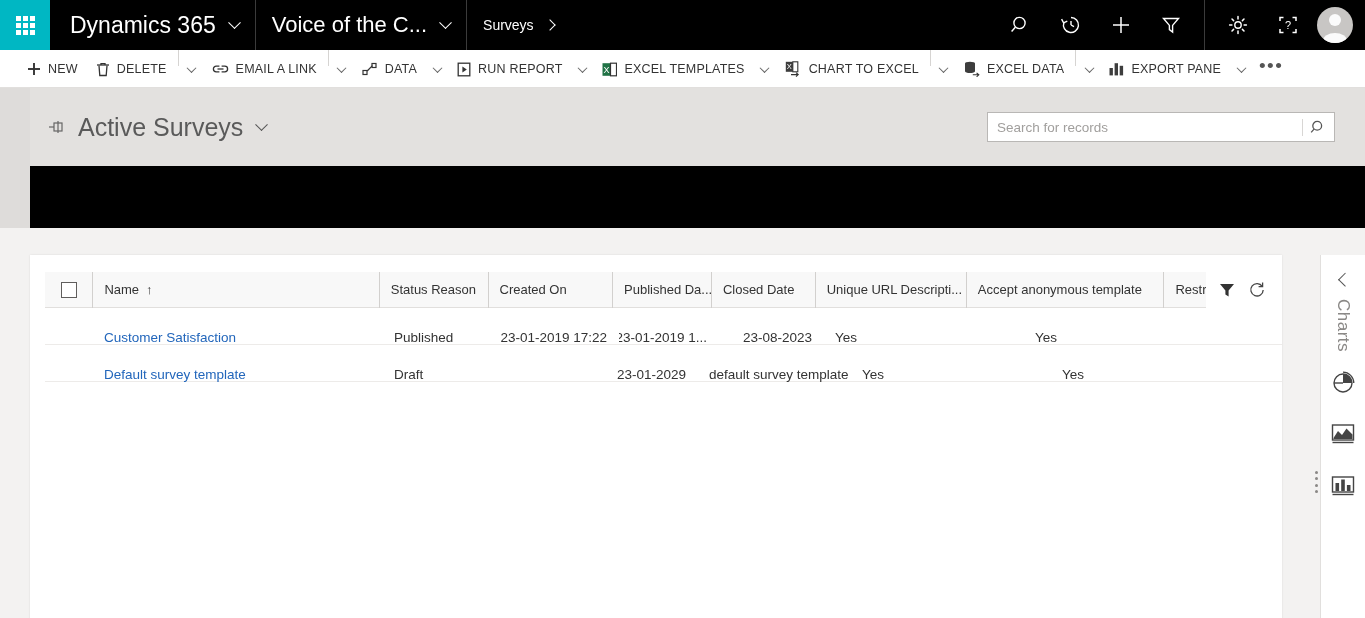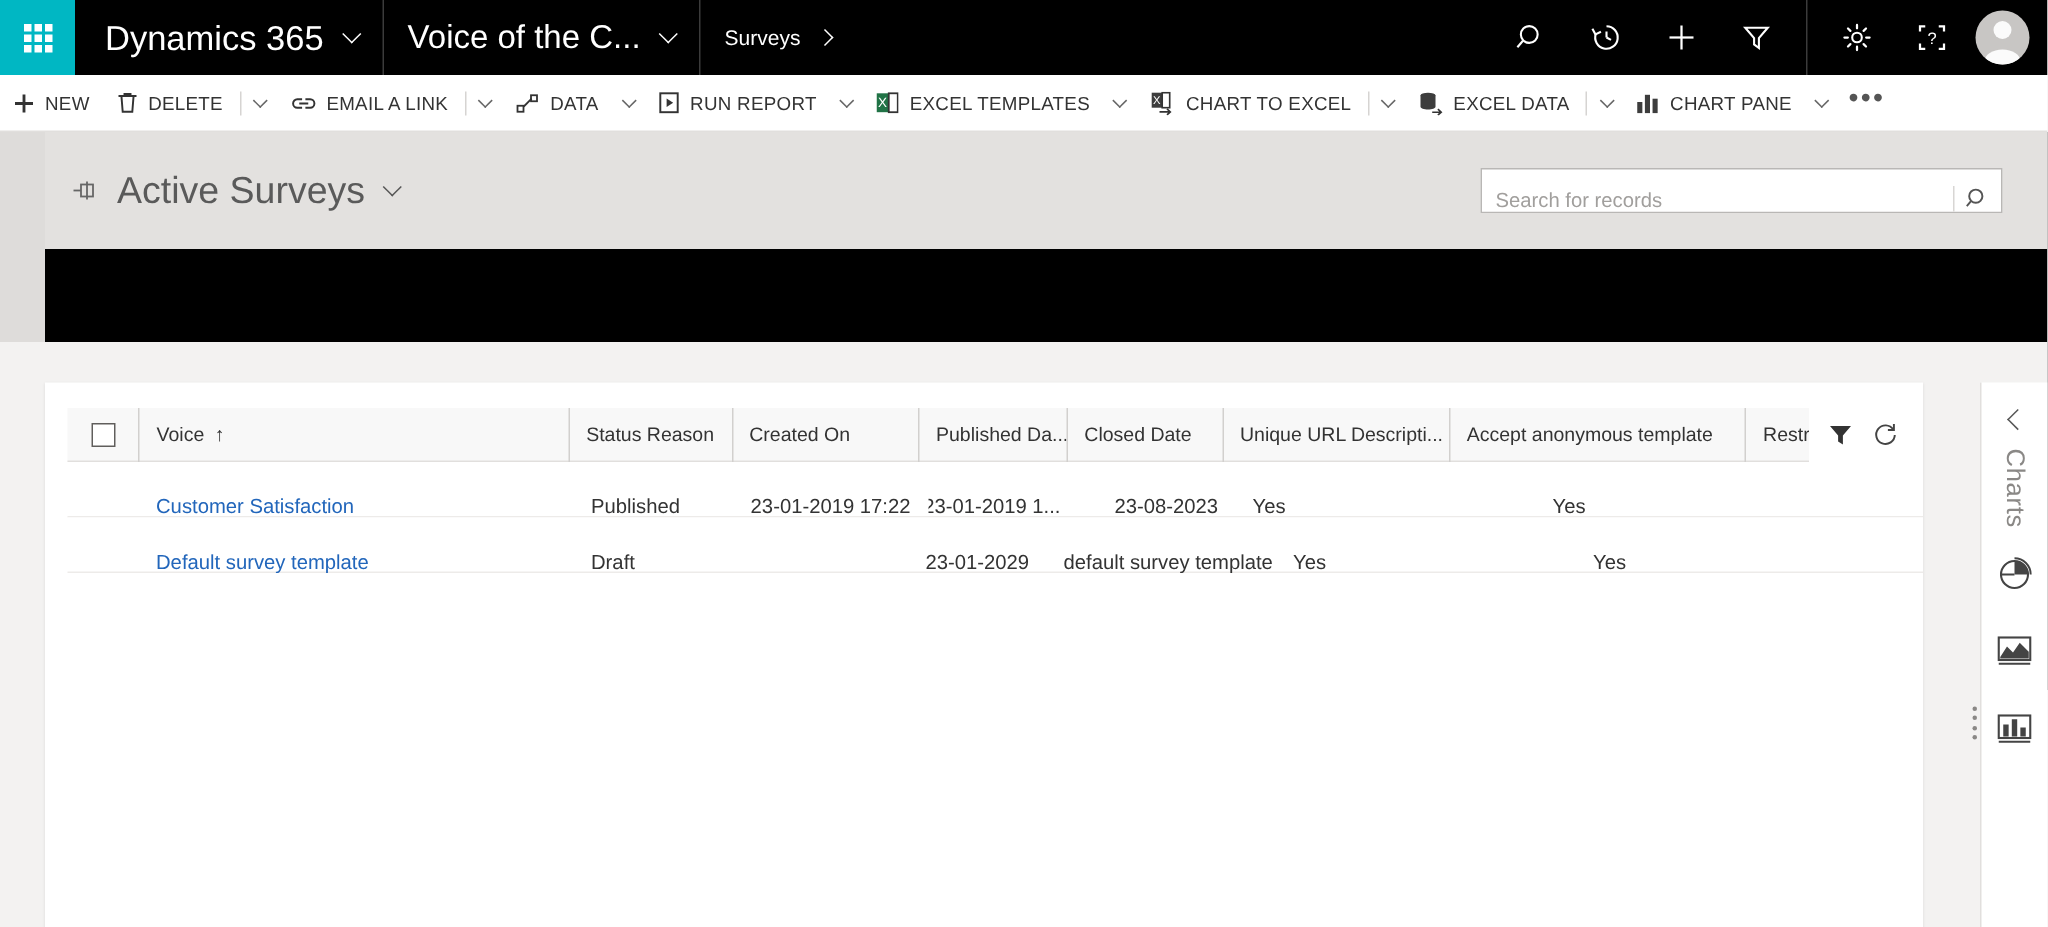--- a/index.html
+++ b/index.html
@@ -66,23 +66,23 @@
   }
   .avatar::after {
     content: ""; position: absolute; bottom: -6px; left: 50%;
     transform: translateX(-50%); width: 24px; height: 16px;
     border-radius: 50% 50% 0 0; background: #fbfbfb;
   }
 
   
   .cmdbar {
     height: 38px; background: #ffffff;
-    display: flex; align-items: center;
+    display: flex; align-items: flex-start;
     border-bottom: 1px solid #e1dfdd;
-    font-size: 0;
+    padding-left: 18px; font-size: 0;
   }
   .cmd {
     display: flex; align-items: center; height: 38px;
     padding: 0 9px; cursor: pointer; color: #333333;
     font-size: 12.5px; letter-spacing: .2px; white-space: nowrap;
   }
   .cmd .glyph { margin-right: 7px; display: flex; align-items: center; }
   .cmd-caret {
     display: flex; align-items: center; justify-content: center;
     width: 22px; height: 38px; cursor: pointer;
@@ -122,21 +122,21 @@
   .view-title {
     font-size: 25px; color: #5a5a5a; font-weight: 400; line-height: 1;
   }
   .view-caret {
     margin-left: 14px; width: 9px; height: 9px;
     border-right: 1.6px solid #555; border-bottom: 1.6px solid #555;
     transform: rotate(45deg) translate(-2px,-2px); cursor: pointer;
   }
   .hdr-spacer { flex: 1; }
   .searchbox {
-    display: flex; align-items: flex-end; height: 30px;
+    display: flex; align-items: center; height: 30px;
     border: 1px solid #b9b7b5; background: #fff; width: 348px;
   }
   .searchbox input {
     flex: 1; border: none; outline: none; padding: 0 9px;
     font-size: 13.5px; font-family: "Liberation Sans", sans-serif;
     color: #323130; background: #fff;
   }
   .searchbox input::placeholder { color: #a19f9d; }
   .search-btn {
     width: 32px; display: flex; align-items: center; justify-content: center;
@@ -411,21 +411,21 @@
   <div class="cmd-caret"></div>
 
   <div class="cmd">
     <span class="glyph">
       <svg width="15" height="14" viewBox="0 0 15 14">
         <rect x="0.5" y="6" width="3.4" height="7.4" fill="#3d3d3d"></rect>
         <rect x="5.6" y="1.2" width="3.4" height="12.2" fill="#3d3d3d"></rect>
         <rect x="10.7" y="3.8" width="3.4" height="9.6" fill="#3d3d3d"></rect>
       </svg>
     </span>
-    <span>CHART PANE</span>
+    <span>EXPORT PANE</span>
   </div>
   <div class="cmd-caret"></div>
 
   <div class="ellip">•••</div>
 </div>
 
 <div class="page">
   <div class="page-top-bg"></div>
   <div class="page-lower-bg"></div>
   <div class="page-left-strip"></div>
@@ -455,21 +455,21 @@
   </div>
 
   <div class="grid-card">
     <div class="grid-inner">
 
       <div class="ghead">
         <div class="gh-check">
           <span class="chkbox"></span>
         </div>
         <div class="gh-cell" style="width:290px">
-          <span>Voice</span>
+          <span>Name</span>
           <span class="sort-arrow">↑</span>
         </div>
         <div class="gh-cell" style="width:110px">
           <span>Status Reason</span>
         </div>
         <div class="gh-cell" style="width:126px">
           <span>Created On</span>
         </div>
         <div class="gh-cell" style="width:100px">
           <span>Published Da...</span>

